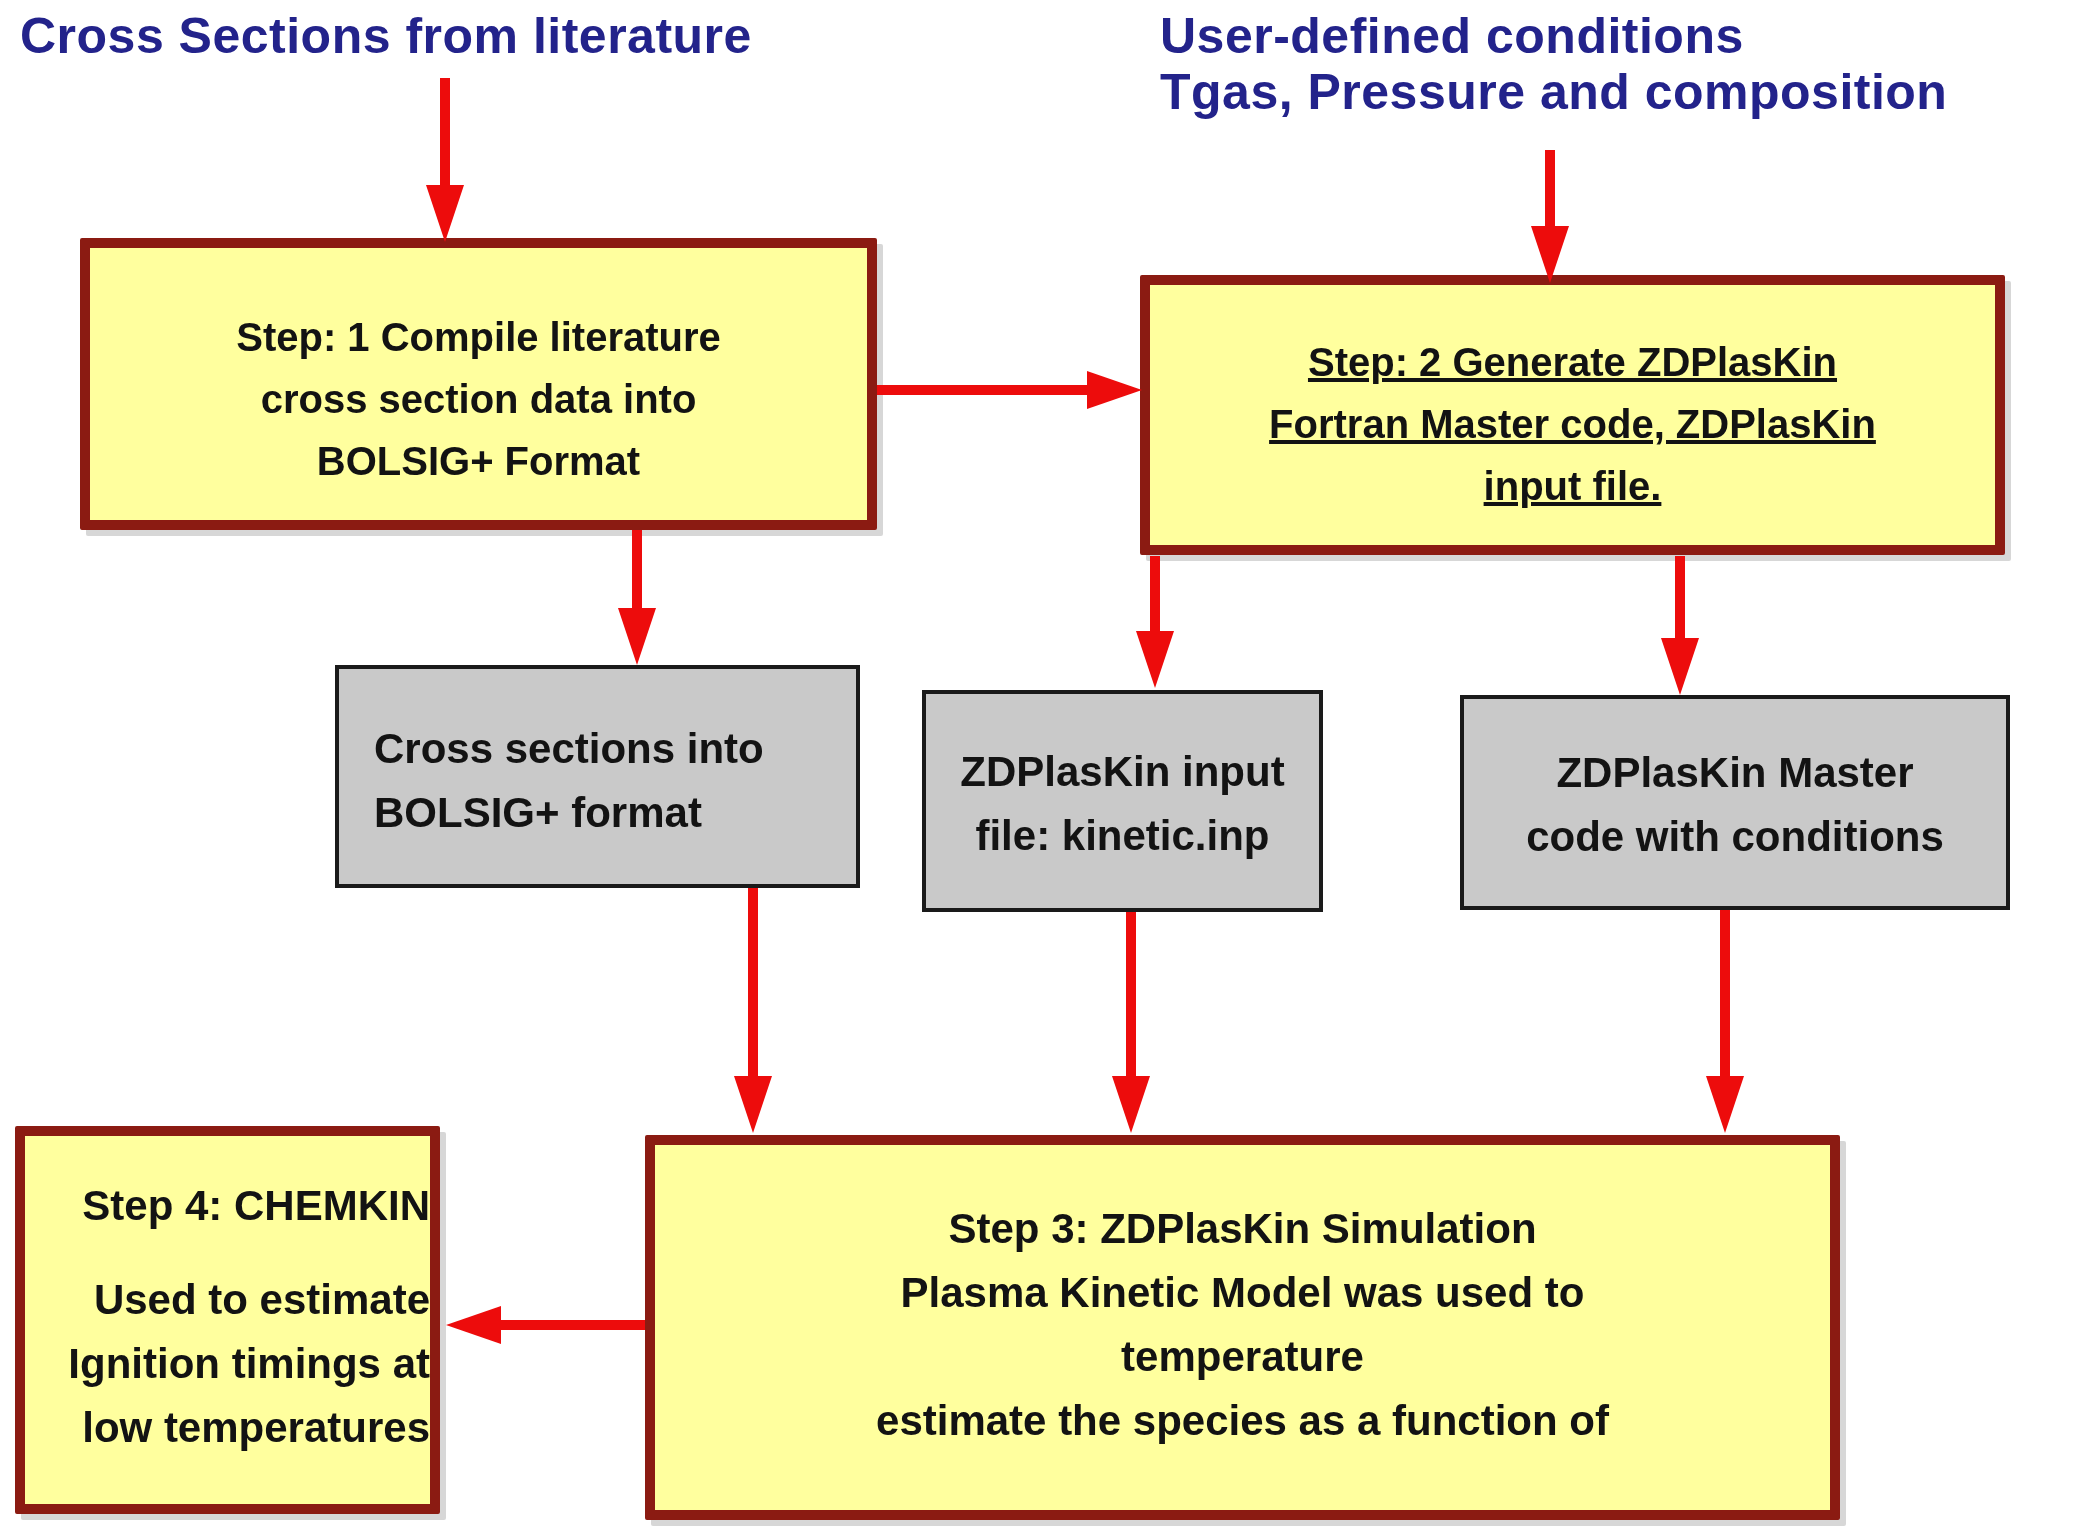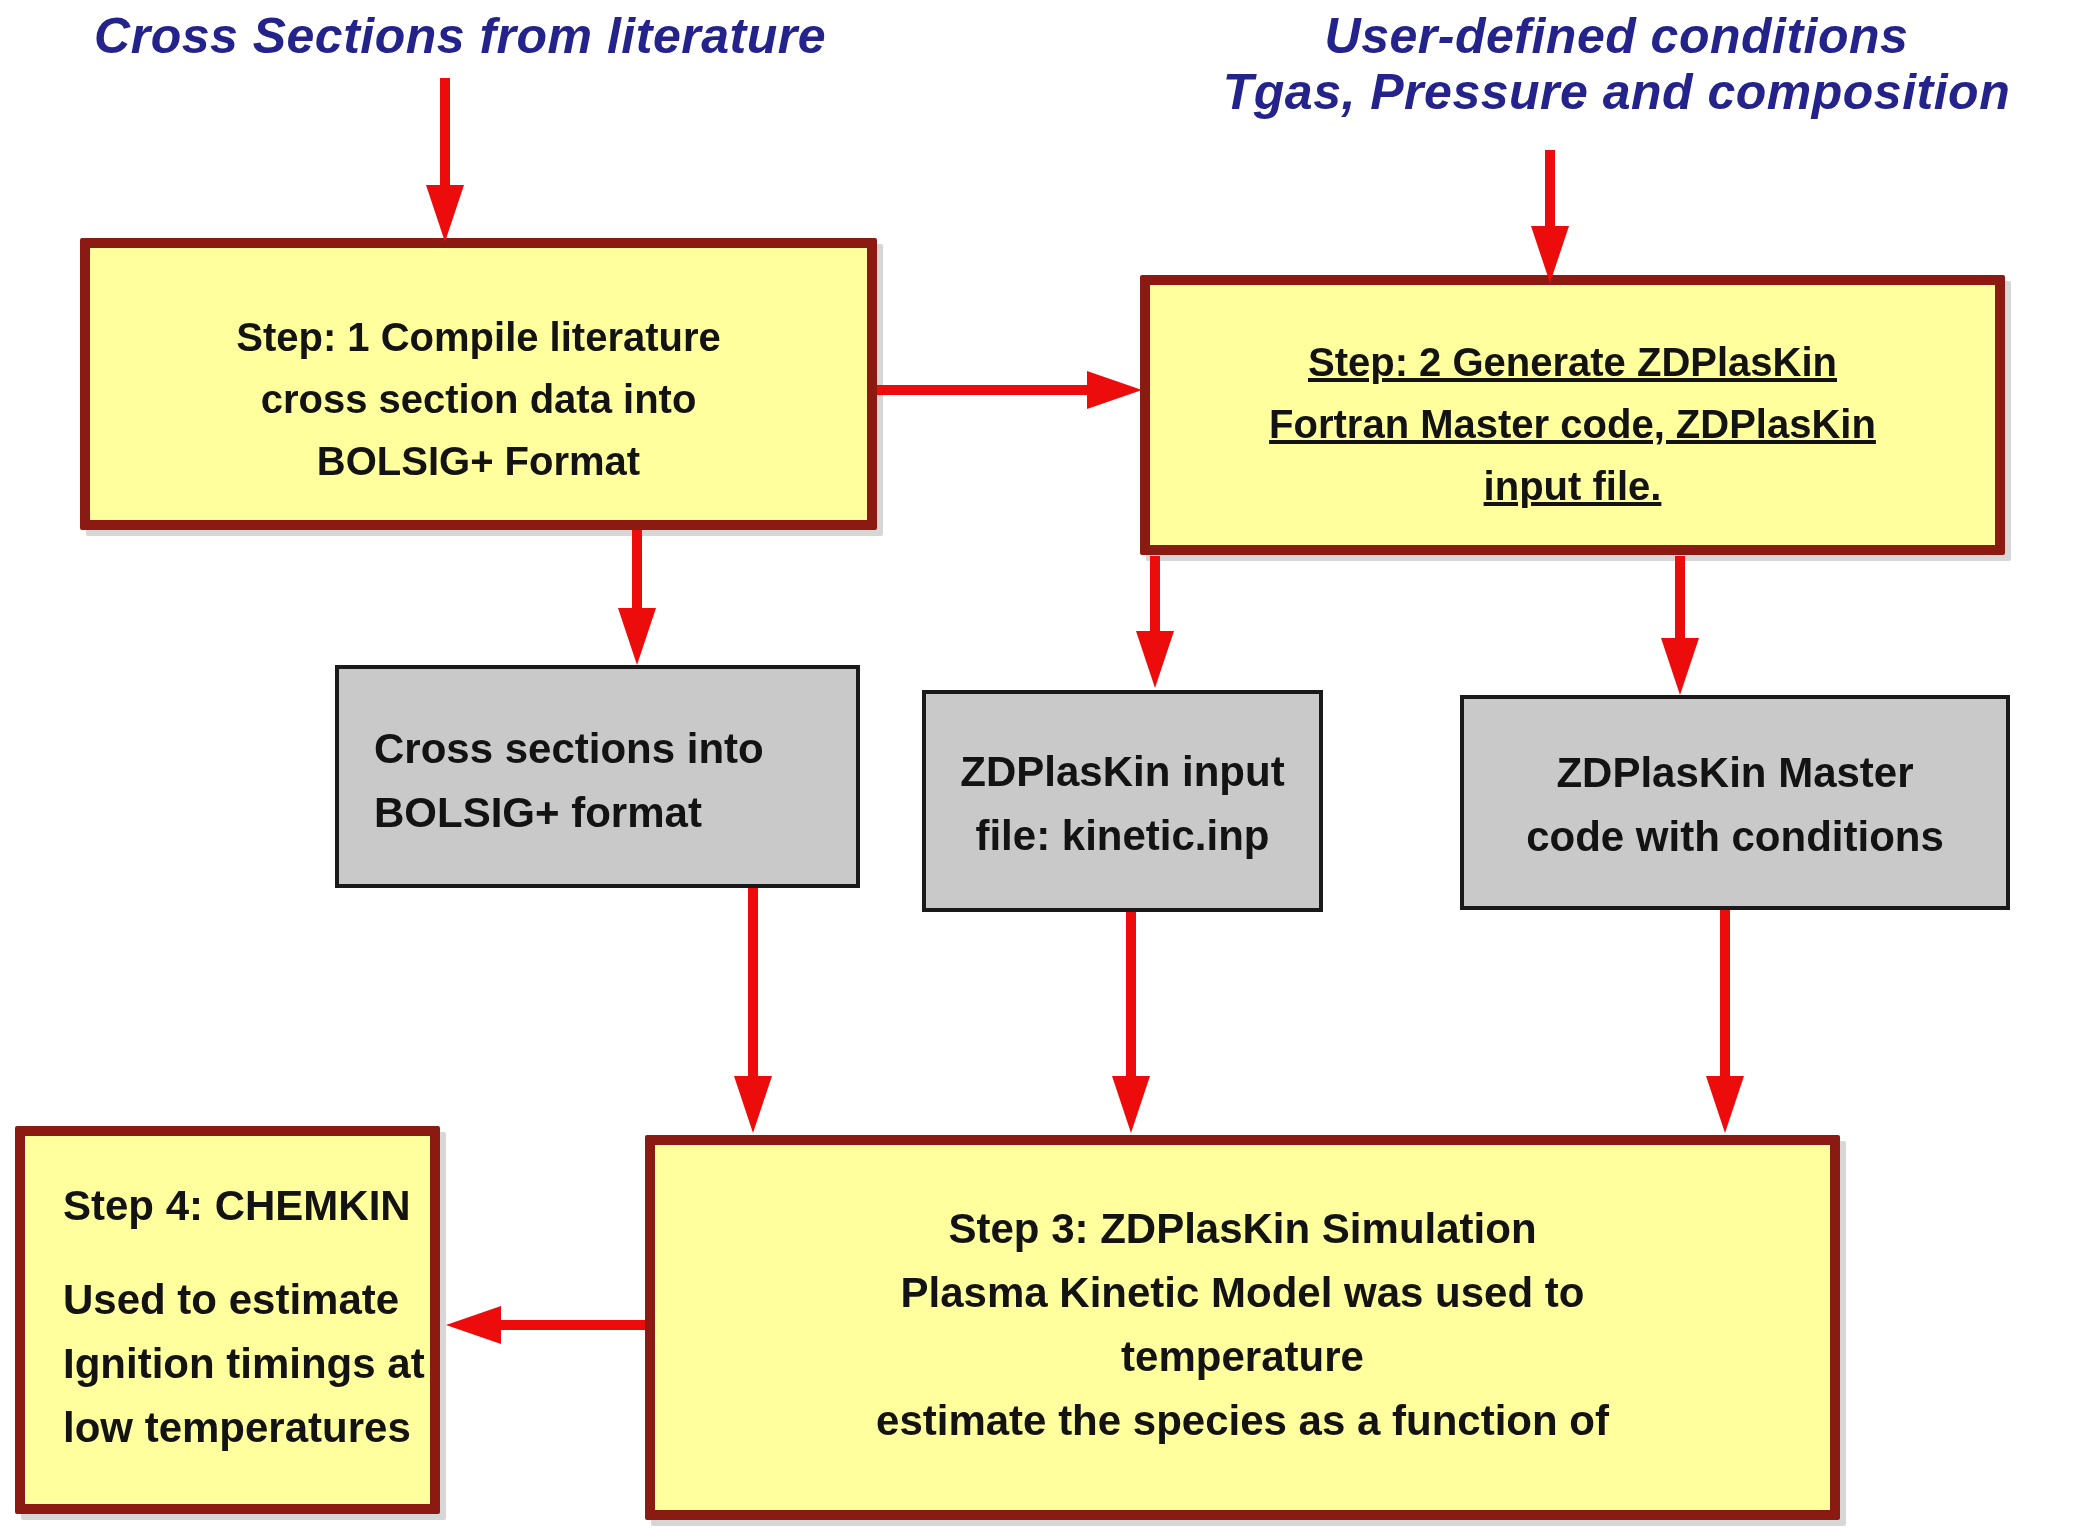--- a/index.html
+++ b/index.html
@@ -2,22 +2,22 @@
 <html><head>
 <meta charset="utf-8">
 <style>
   html,body { margin:0; padding:0; background:#ffffff; }
   .stage {
     position:relative; width:2073px; height:1539px;
     background:#ffffff; overflow:hidden;
     font-family:"Liberation Sans","DejaVu Sans",sans-serif;
   }
   .heading {
-    position:absolute; text-align:center; font-weight:bold;
-    font-size:50px; line-height:56px; color:#23238B; letter-spacing:0.5px;font-style:italic;
+    position:absolute; font-weight:bold;
+    font-size:50px; line-height:56px; color:#23238B; letter-spacing:0.5px;
   }
   .box { position:absolute; box-sizing:border-box; text-align:center; }
   .box .line { font-weight:bold; color:#131313; white-space:nowrap; }
   .yellow {
     background:#FFFF9E; border:10px solid #8B1B12; border-radius:2px;
     box-shadow:6px 6px 0 rgba(110,110,110,0.28);
   }
   .gray { background:#C9C9C9; border:4px solid #1A1A1A; }
   .shaft { position:absolute; background:#ED0C0C; }
   .head  { position:absolute; width:0; height:0; }
@@ -36,21 +36,21 @@
   #gray1 { left:335px; top:665px; width:525px; height:223px; padding:48px 0 0 35px; text-align:left; font-size:42px; }
   #gray1 .line { line-height:64px; }
   #gray2 { left:922px; top:690px; width:401px; height:222px; padding-top:46px; font-size:42px; }
   #gray2 .line { line-height:64px; }
   #gray3 { left:1460px; top:695px; width:550px; height:215px; padding-top:42px; font-size:42px; }
   #gray3 .line { line-height:64px; }
 
   #step3 { left:645px; top:1135px; width:1195px; height:385px; padding-top:52px; font-size:42px; }
   #step3 .line { line-height:64px; }
   #step4 { left:15px; top:1126px; width:425px; height:388px; padding:38px 0 0 38px; text-align:left; font-size:42px; }
-  #step4 .line { line-height:64px; }
+  #step4 .line { line-height:64px;text-align:right; }
   #step4 .line.first { margin-bottom:30px; }
 </style>
 </head>
 <body>
 
 <div class="stage">
 
   
   <div class="heading" id="heading1">Cross Sections from literature</div>
 

